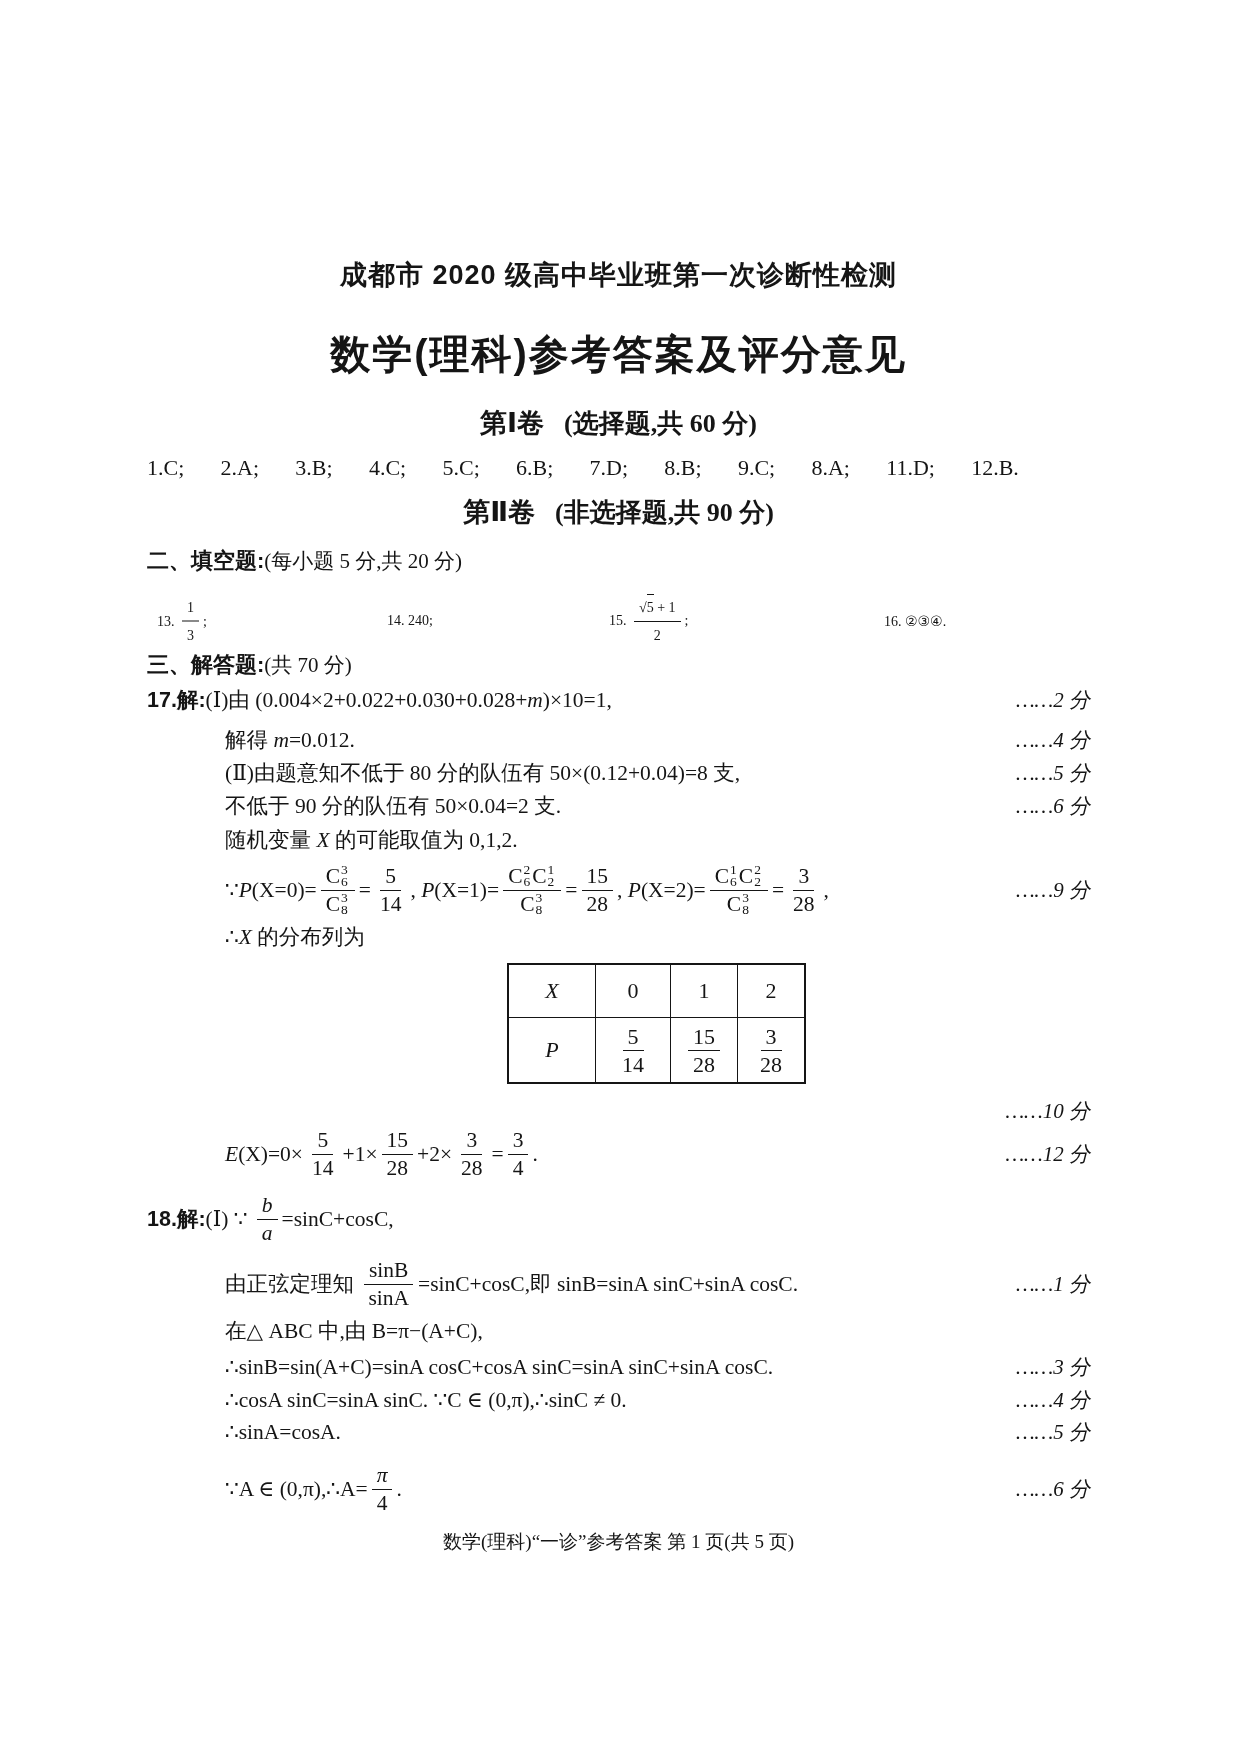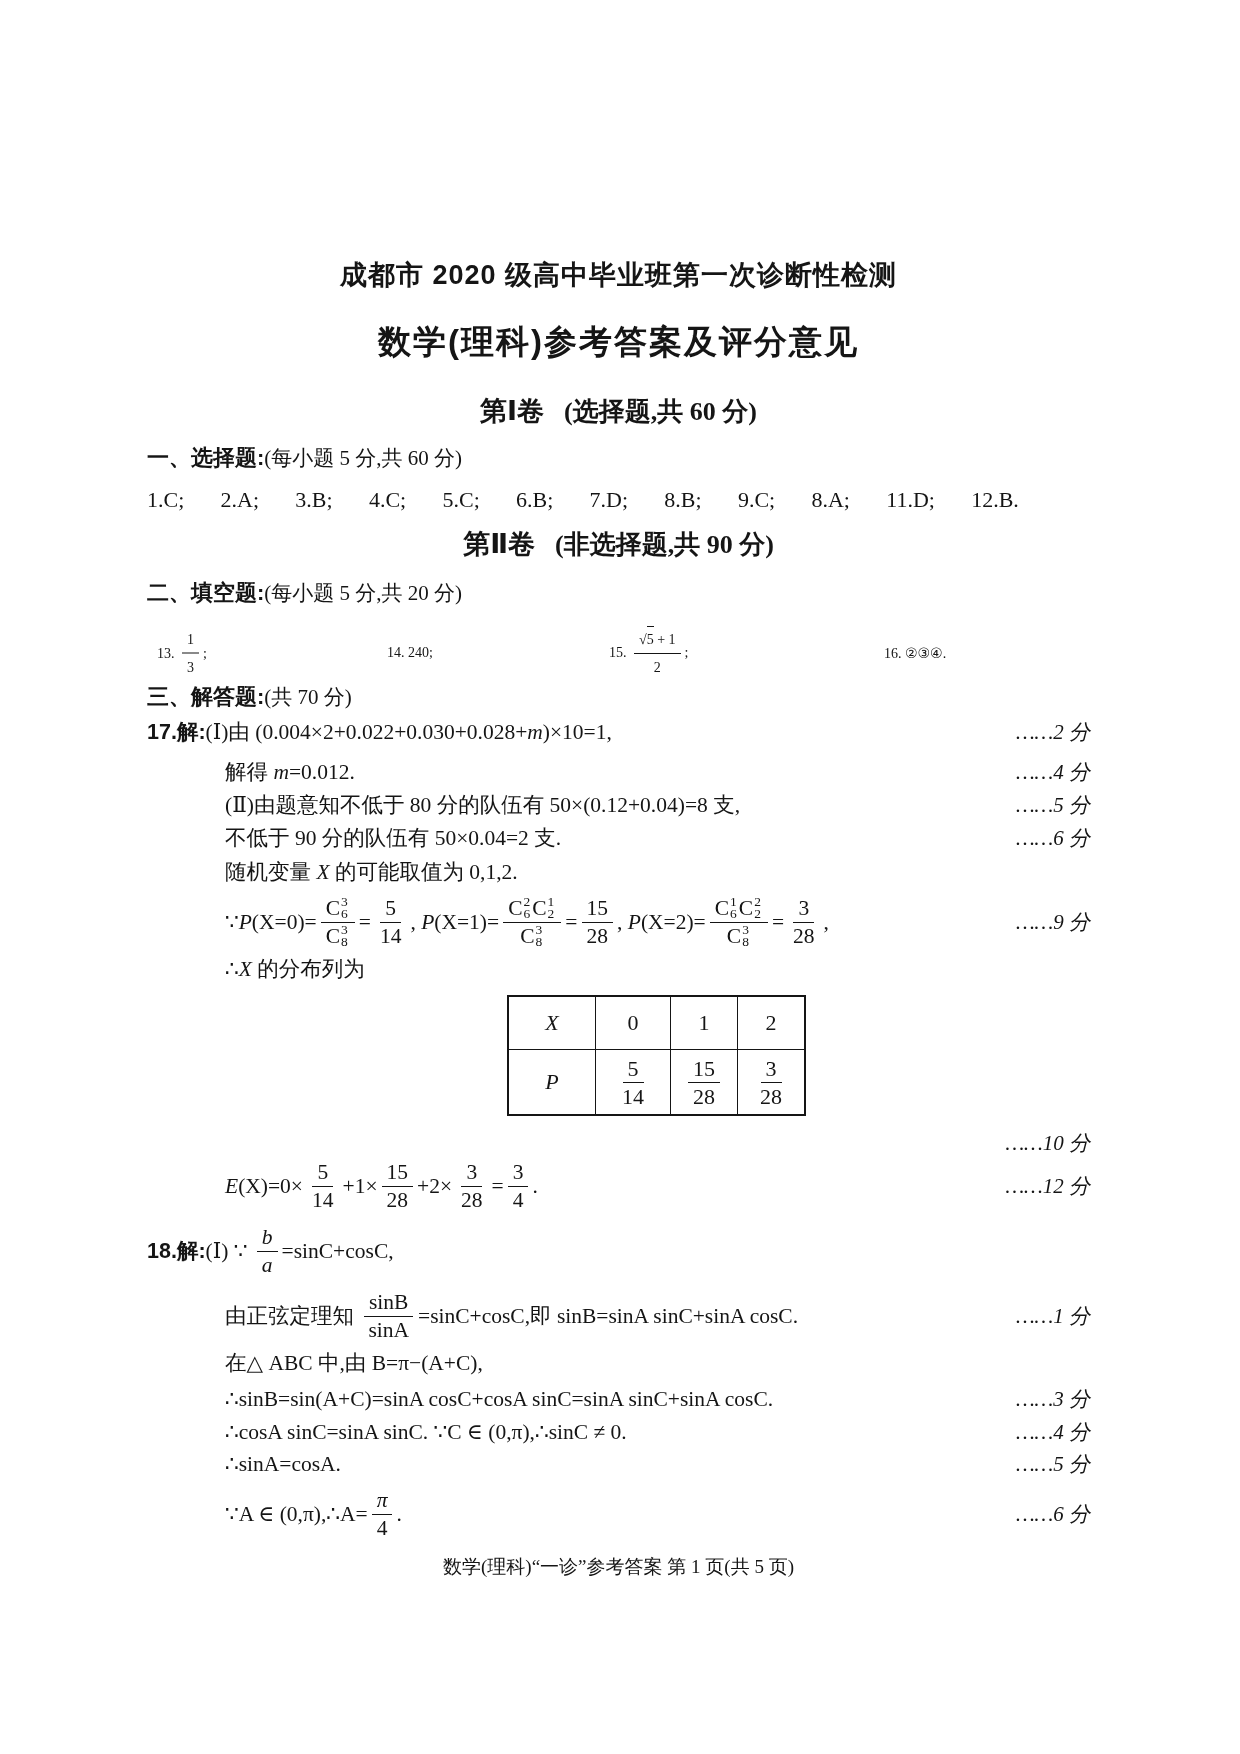--- a/index.html
+++ b/index.html
@@ -1,21 +1,21 @@
 <!DOCTYPE html>
 <html><head>
 <meta charset="utf-8">
 <style>
   html,body{margin:0;padding:0;}
   body{width:1240px;height:1754px;background:#ffffff;position:relative;
        font-family:"Liberation Serif","DejaVu Serif","DejaVu Sans",serif;color:#151515;}
   .content{position:absolute;left:147px;top:0;width:943px;}
   .hei{font-family:"Liberation Sans","DejaVu Sans",sans-serif;font-weight:bold;}
   .h1{text-align:center;font-size:27px;line-height:30px;margin-top:260px;letter-spacing:1px;}
-  .h2{text-align:center;font-size:33px;line-height:48px;margin-top:28px;letter-spacing:2px;}
+  .h2{text-align:center;font-size:40px;line-height:48px;margin-top:40px;letter-spacing:2px;}
   .phead{text-align:center;font-size:27px;line-height:34px;}
   .phead .sub{font-family:"Liberation Serif","DejaVu Serif",serif;font-weight:bold;font-size:26px;margin-left:20px;}
   .runin-row{font-size:22px;line-height:30px;}
   .runin-row .note{font-size:21px;font-weight:normal;}
   .answers{display:flex;justify-content:space-between;width:872px;font-size:22px;line-height:30px;}
   .line{display:flex;justify-content:space-between;align-items:center;font-size:21.5px;line-height:32px;}
   .lc{display:flex;align-items:center;white-space:pre;}
   .lc span{white-space:pre;}
   .score{font-size:21px;white-space:pre;font-style:italic;}
   .ind{padding-left:78px;}
@@ -44,23 +44,20 @@
 
 <div class="content">
 
   <div class="h1 hei">成都市 2020 级高中毕业班第一次诊断性检测</div>
   <div class="h2 hei">数学(理科)参考答案及评分意见</div>
 
   <div class="phead" style="margin-top:28px;">
     <span class="hei">第Ⅰ卷</span><span class="sub">(选择题,共 60 分)</span>
   </div>
 
-  <div class="runin-row" style="margin-top:14px;">
-    <span class="hei">一、选择题:</span><span class="note">(每小题 5 分,共 60 分)</span>
-  </div>
 
   <div class="answers" style="margin-top:12px;">
     <span>1.C;</span>
     <span>2.A;</span>
     <span>3.B;</span>
     <span>4.C;</span>
     <span>5.C;</span>
     <span>6.B;</span>
     <span>7.D;</span>
     <span>8.B;</span>
@@ -194,20 +191,20 @@
   <div class="line" style="margin-top:1px;">
     <span class="lc ind">∴cosA sinC=sinA sinC. ∵C ∈ (0,π),∴sinC ≠ 0.</span>
     <span class="score">……4 分</span>
   </div>
 
   <div class="line" style="margin-top:0;">
     <span class="lc ind">∴sinA=cosA.</span>
     <span class="score">……5 分</span>
   </div>
 
-  <div class="line" style="margin-top:7px;height:54px;gap:44px;">
+  <div class="line" style="margin-top:14px;height:54px;gap:44px;">
     <span class="lc ind"><span>∵A ∈ (0,π),∴A=</span><span class="frac"><span class="fn v">π</span><span class="fd">4</span></span><span>.</span></span>
     <span class="score">……6 分</span>
   </div>
 
   <div class="footer">数学(理科)“一诊”参考答案  第 1 页(共 5 页)</div>
 
 </div>
 
 </body></html>

